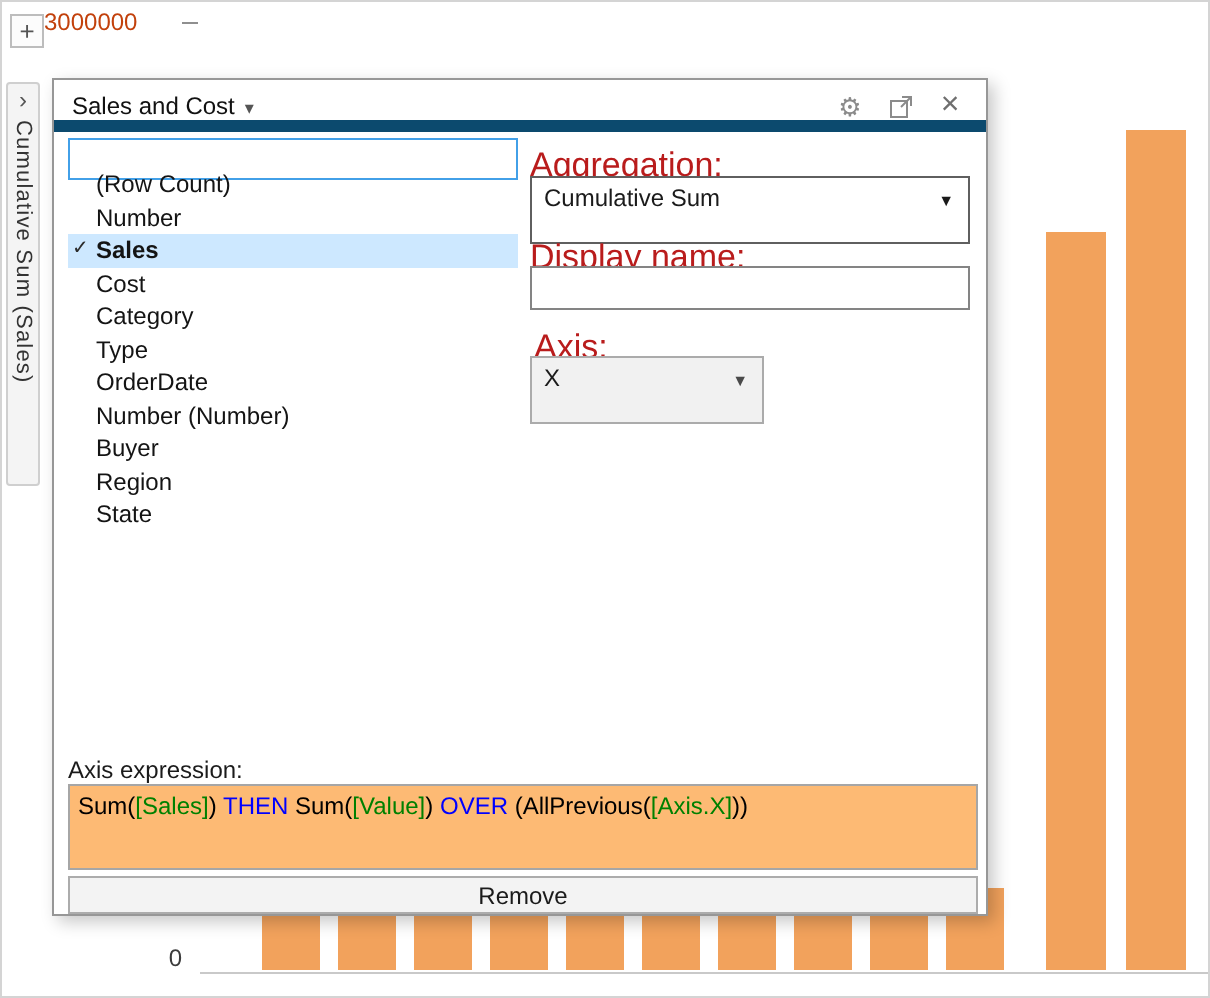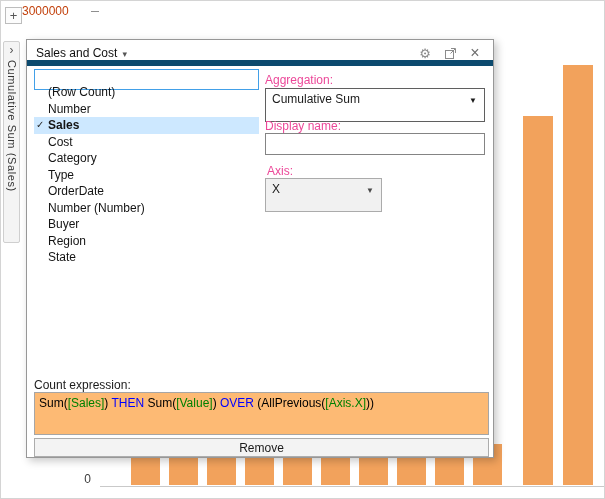--- a/index.html
+++ b/index.html
@@ -36,21 +36,21 @@
   .icon-close { font-size:16px; color:#6f6f6f; }
 
   .filter-input { position:absolute; left:7px; top:29px; width:225px; height:21px;
                   border:1px solid #42a0e8; padding:2px 4px; font-size:12px; font-family:inherit; outline:none; }
   .field-list { position:absolute; left:7px; top:44px; width:225px; }
   .field-item { position:relative; height:16.5px; line-height:16.5px; padding-left:14px;
                 font-size:12px; color:#141414; cursor:default; white-space:nowrap; }
   .field-item.selected { background:#cde8ff; font-weight:bold; }
   .field-item .check { position:absolute; left:2px; top:0; font-size:10px; font-weight:normal; color:#2b2b2b; }
 
-  .rp-label { position:absolute; font-size:12px; color:#ec4899; }
+  .rp-label { position:absolute; font-size:17px; color:#b91c1c; }
   #lbl-aggregation { left:238px; top:33px; }
   #lbl-display     { left:238px; top:79px; }
   #lbl-axis        { left:240px; top:124px; }
   .combo { position:absolute; height:34px; background:#fff; border:1px solid #5f5f5f;
            padding:3px 18px 0 6px; cursor:default; }
   #combo-aggregation { left:238px; top:48px; width:220px; }
   #combo-axis { left:238px; top:138px; width:117px; background:#f1f1f1; border:1px solid #ababab; }
   .combo .arrow { position:absolute; right:7px; top:7px; font-size:8px; color:#1a1a1a; }
   #combo-axis .arrow { color:#4a4a4a; }
   .display-input { position:absolute; left:238px; top:93px; width:220px; height:22px;
@@ -136,19 +136,19 @@
 
     <div class="rp-label" id="lbl-display">Display name:</div>
     <input class="display-input" type="text" value="" style="">
 
     <div class="rp-label" id="lbl-axis">Axis:</div>
     <div class="combo" id="combo-axis">
       <span>X</span>
       <span class="arrow">▼</span>
     </div>
 
-    <div class="lbl-expression">Count expression:</div>
+    <div class="lbl-expression">Axis expression:</div>
     <div class="expression-box" id="expression-box"><span style="color: rgb(0, 0, 0);">Sum(</span><span style="color: rgb(0, 128, 0);">[Sales]</span><span style="color: rgb(0, 0, 0);">) </span><span style="color: rgb(0, 0, 255);">THEN</span><span style="color: rgb(0, 0, 0);"> Sum(</span><span style="color: rgb(0, 128, 0);">[Value]</span><span style="color: rgb(0, 0, 0);">) </span><span style="color: rgb(0, 0, 255);">OVER</span><span style="color: rgb(0, 0, 0);"> (AllPrevious(</span><span style="color: rgb(0, 128, 0);">[Axis.X]</span><span style="color: rgb(0, 0, 0);">))</span></div>
 
     <button class="remove-btn">Remove</button>
   </div>
 
 </div>
 
 </body></html>

